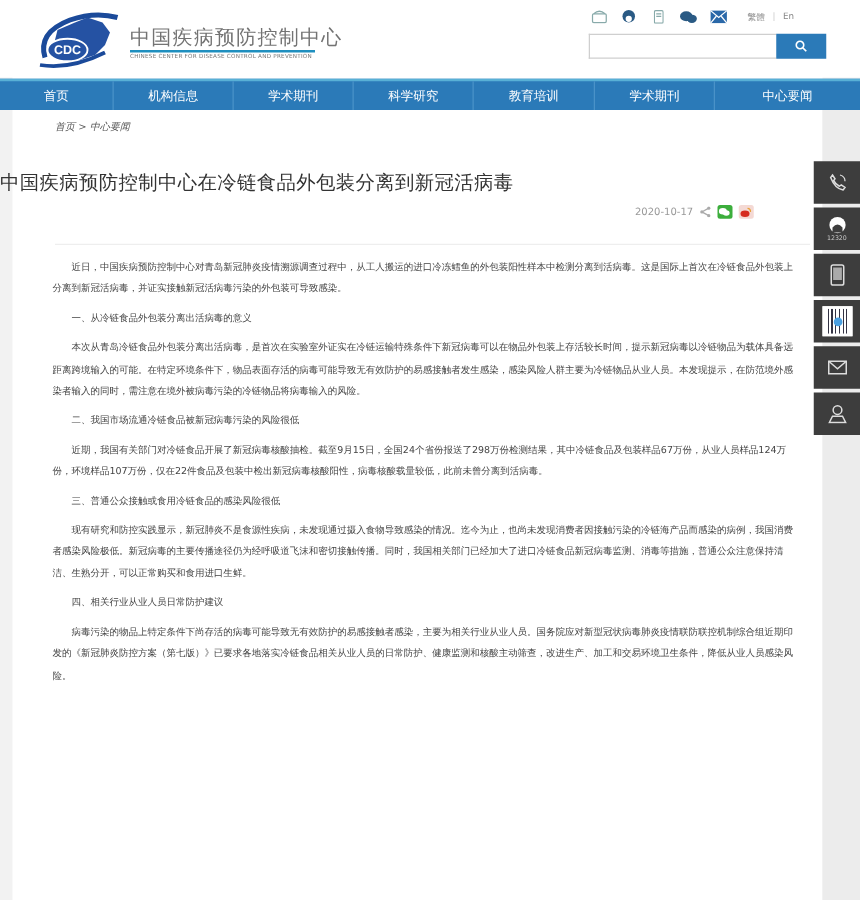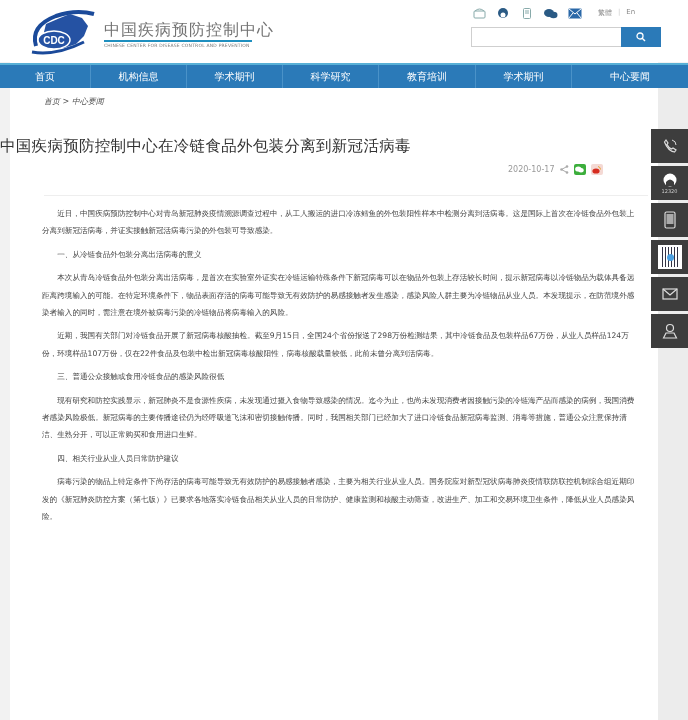--- a/index.html
+++ b/index.html
@@ -23,21 +23,21 @@
   .logo-text-cn {
     position: absolute; left: 104px; top: 20px; font-size: 16px; color: #737373; letter-spacing: 1px;
   }
   .logo-line {
     position: absolute; left: 104px; top: 40px; width: 148px; height: 2px; background: #1f8fbf;
   }
   .logo-text-en {
     position: absolute; left: 104px; top: 43px; font-size: 4.5px; color: #777; letter-spacing: 0.2px;
   }
   .top-icons {
-    position: absolute; left: 472px; top: 8px; display: flex; gap: 10px;
+    position: absolute; left: 472px; top: 8px; display: flex; align-items: center; gap: 10px;
   }
   .top-icons .ic { width: 14px; height: 11px; display:flex; align-items:center; justify-content:center; }
   .lang { font-size: 7px; color: #888; display: flex; gap: 6px; margin-left: 6px; }
   .lang .sep { color: #ccc; }
   .search {
     position: absolute; left: 471px; top: 27px; width: 190px; height: 20px; display: flex;
   }
   .search input {
     width: 150px; height: 20px; border: 1px solid #cfcfcf; border-right: none; outline: none; font-size: 9px; padding: 0 4px;
   }
@@ -218,20 +218,21 @@
 </div>
 
 <div class="divider"></div>
 
 <div class="article">
   <p class="body-p">近日，中国疾病预防控制中心对青岛新冠肺炎疫情溯源调查过程中，从工人搬运的进口冷冻鳕鱼的外包装阳性样本中检测分离到活病毒。这是国际上首次在冷链食品外包装上分离到新冠活病毒，并证实接触新冠活病毒污染的外包装可导致感染。</p>
 
   <h3>一、从冷链食品外包装分离出活病毒的意义</h3>
   <p class="body-p">本次从青岛冷链食品外包装分离出活病毒，是首次在实验室外证实在冷链运输特殊条件下新冠病毒可以在物品外包装上存活较长时间，提示新冠病毒以冷链物品为载体具备远距离跨境输入的可能。在特定环境条件下，物品表面存活的病毒可能导致无有效防护的易感接触者发生感染，感染风险人群主要为冷链物品从业人员。本发现提示，在防范境外感染者输入的同时，需注意在境外被病毒污染的冷链物品将病毒输入的风险。</p>
 
+  <h3>二、我国市场流通冷链食品被新冠病毒污染的风险很低</h3>
   <p class="body-p">近期，我国有关部门对冷链食品开展了新冠病毒核酸抽检。截至9月15日，全国24个省份报送了298万份检测结果，其中冷链食品及包装样品67万份，从业人员样品124万份，环境样品107万份，仅在22件食品及包装中检出新冠病毒核酸阳性，病毒核酸载量较低，此前未曾分离到活病毒。</p>
 
   <h3>三、普通公众接触或食用冷链食品的感染风险很低</h3>
   <p class="body-p">现有研究和防控实践显示，新冠肺炎不是食源性疾病，未发现通过摄入食物导致感染的情况。迄今为止，也尚未发现消费者因接触污染的冷链海产品而感染的病例，我国消费者感染风险极低。新冠病毒的主要传播途径仍为经呼吸道飞沫和密切接触传播。同时，我国相关部门已经加大了进口冷链食品新冠病毒监测、消毒等措施，普通公众注意保持清洁、生熟分开，可以正常购买和食用进口生鲜。</p>
 
   <h3>四、相关行业从业人员日常防护建议</h3>
   <p class="body-p">病毒污染的物品上特定条件下尚存活的病毒可能导致无有效防护的易感接触者感染，主要为相关行业从业人员。国务院应对新型冠状病毒肺炎疫情联防联控机制综合组近期印发的《新冠肺炎防控方案（第七版）》已要求各地落实冷链食品相关从业人员的日常防护、健康监测和核酸主动筛查，改进生产、加工和交易环境卫生条件，降低从业人员感染风险。</p>
 </div>
 
 <div class="float-bar">

